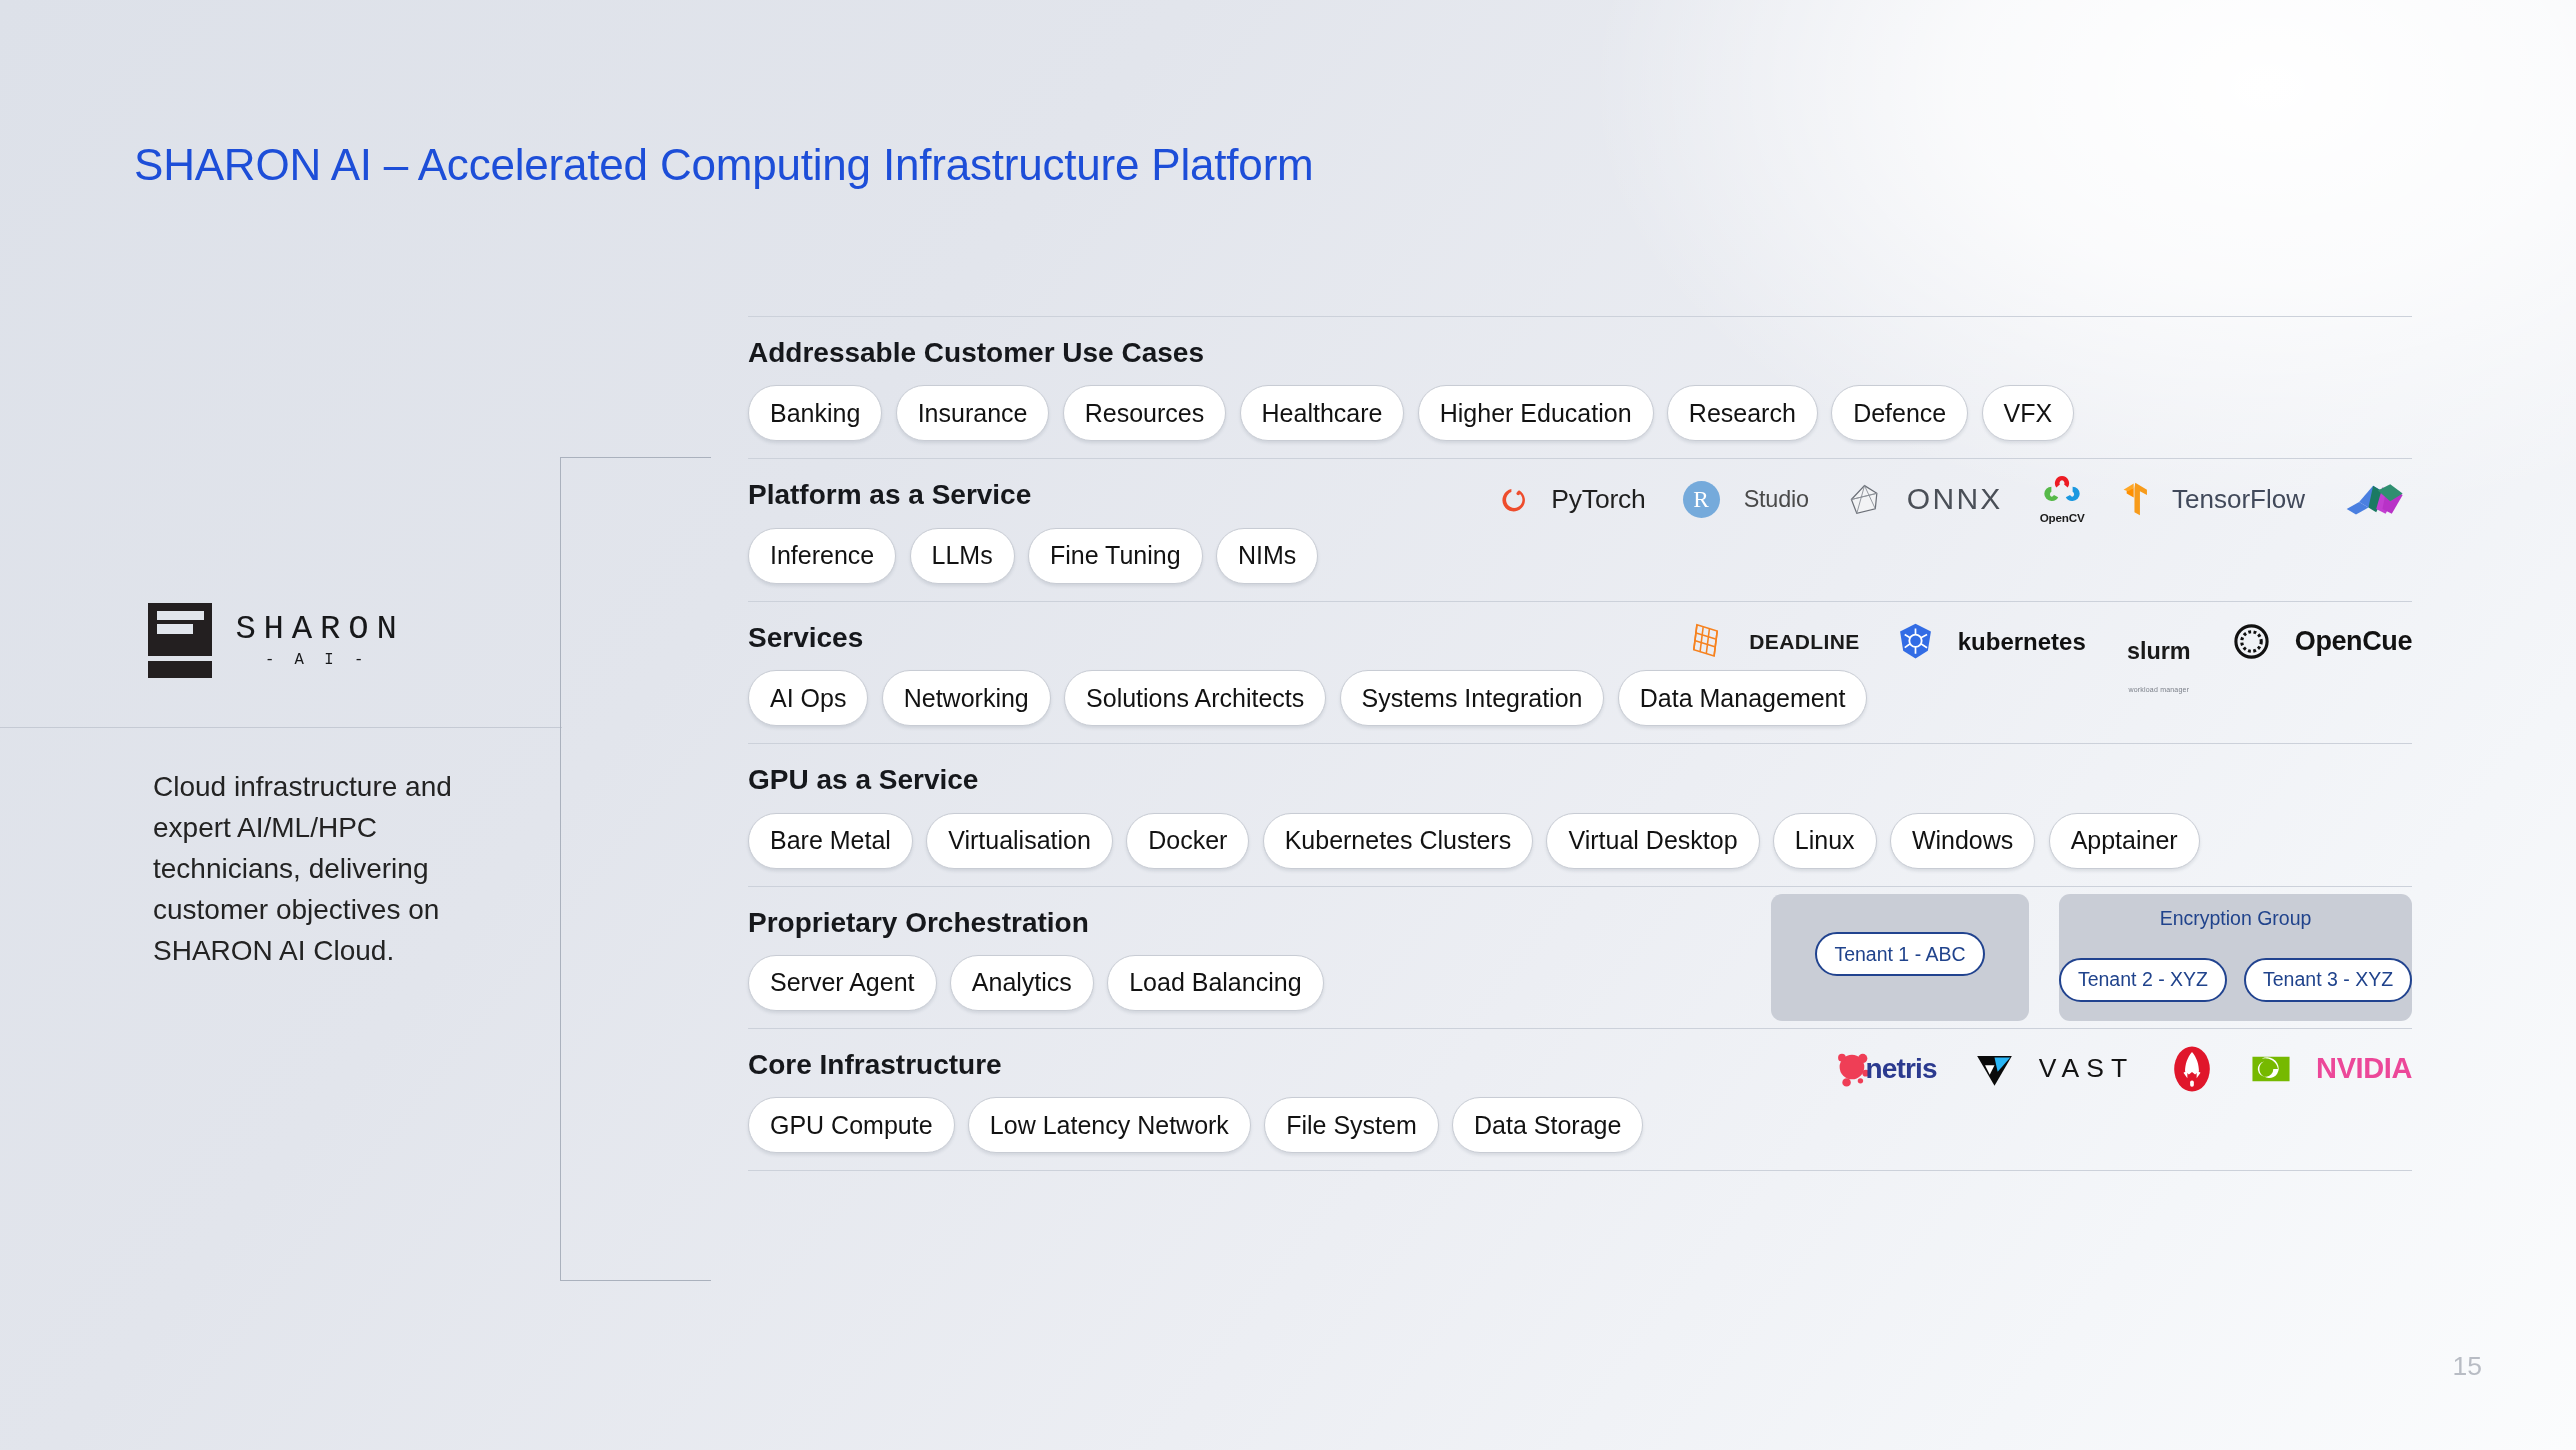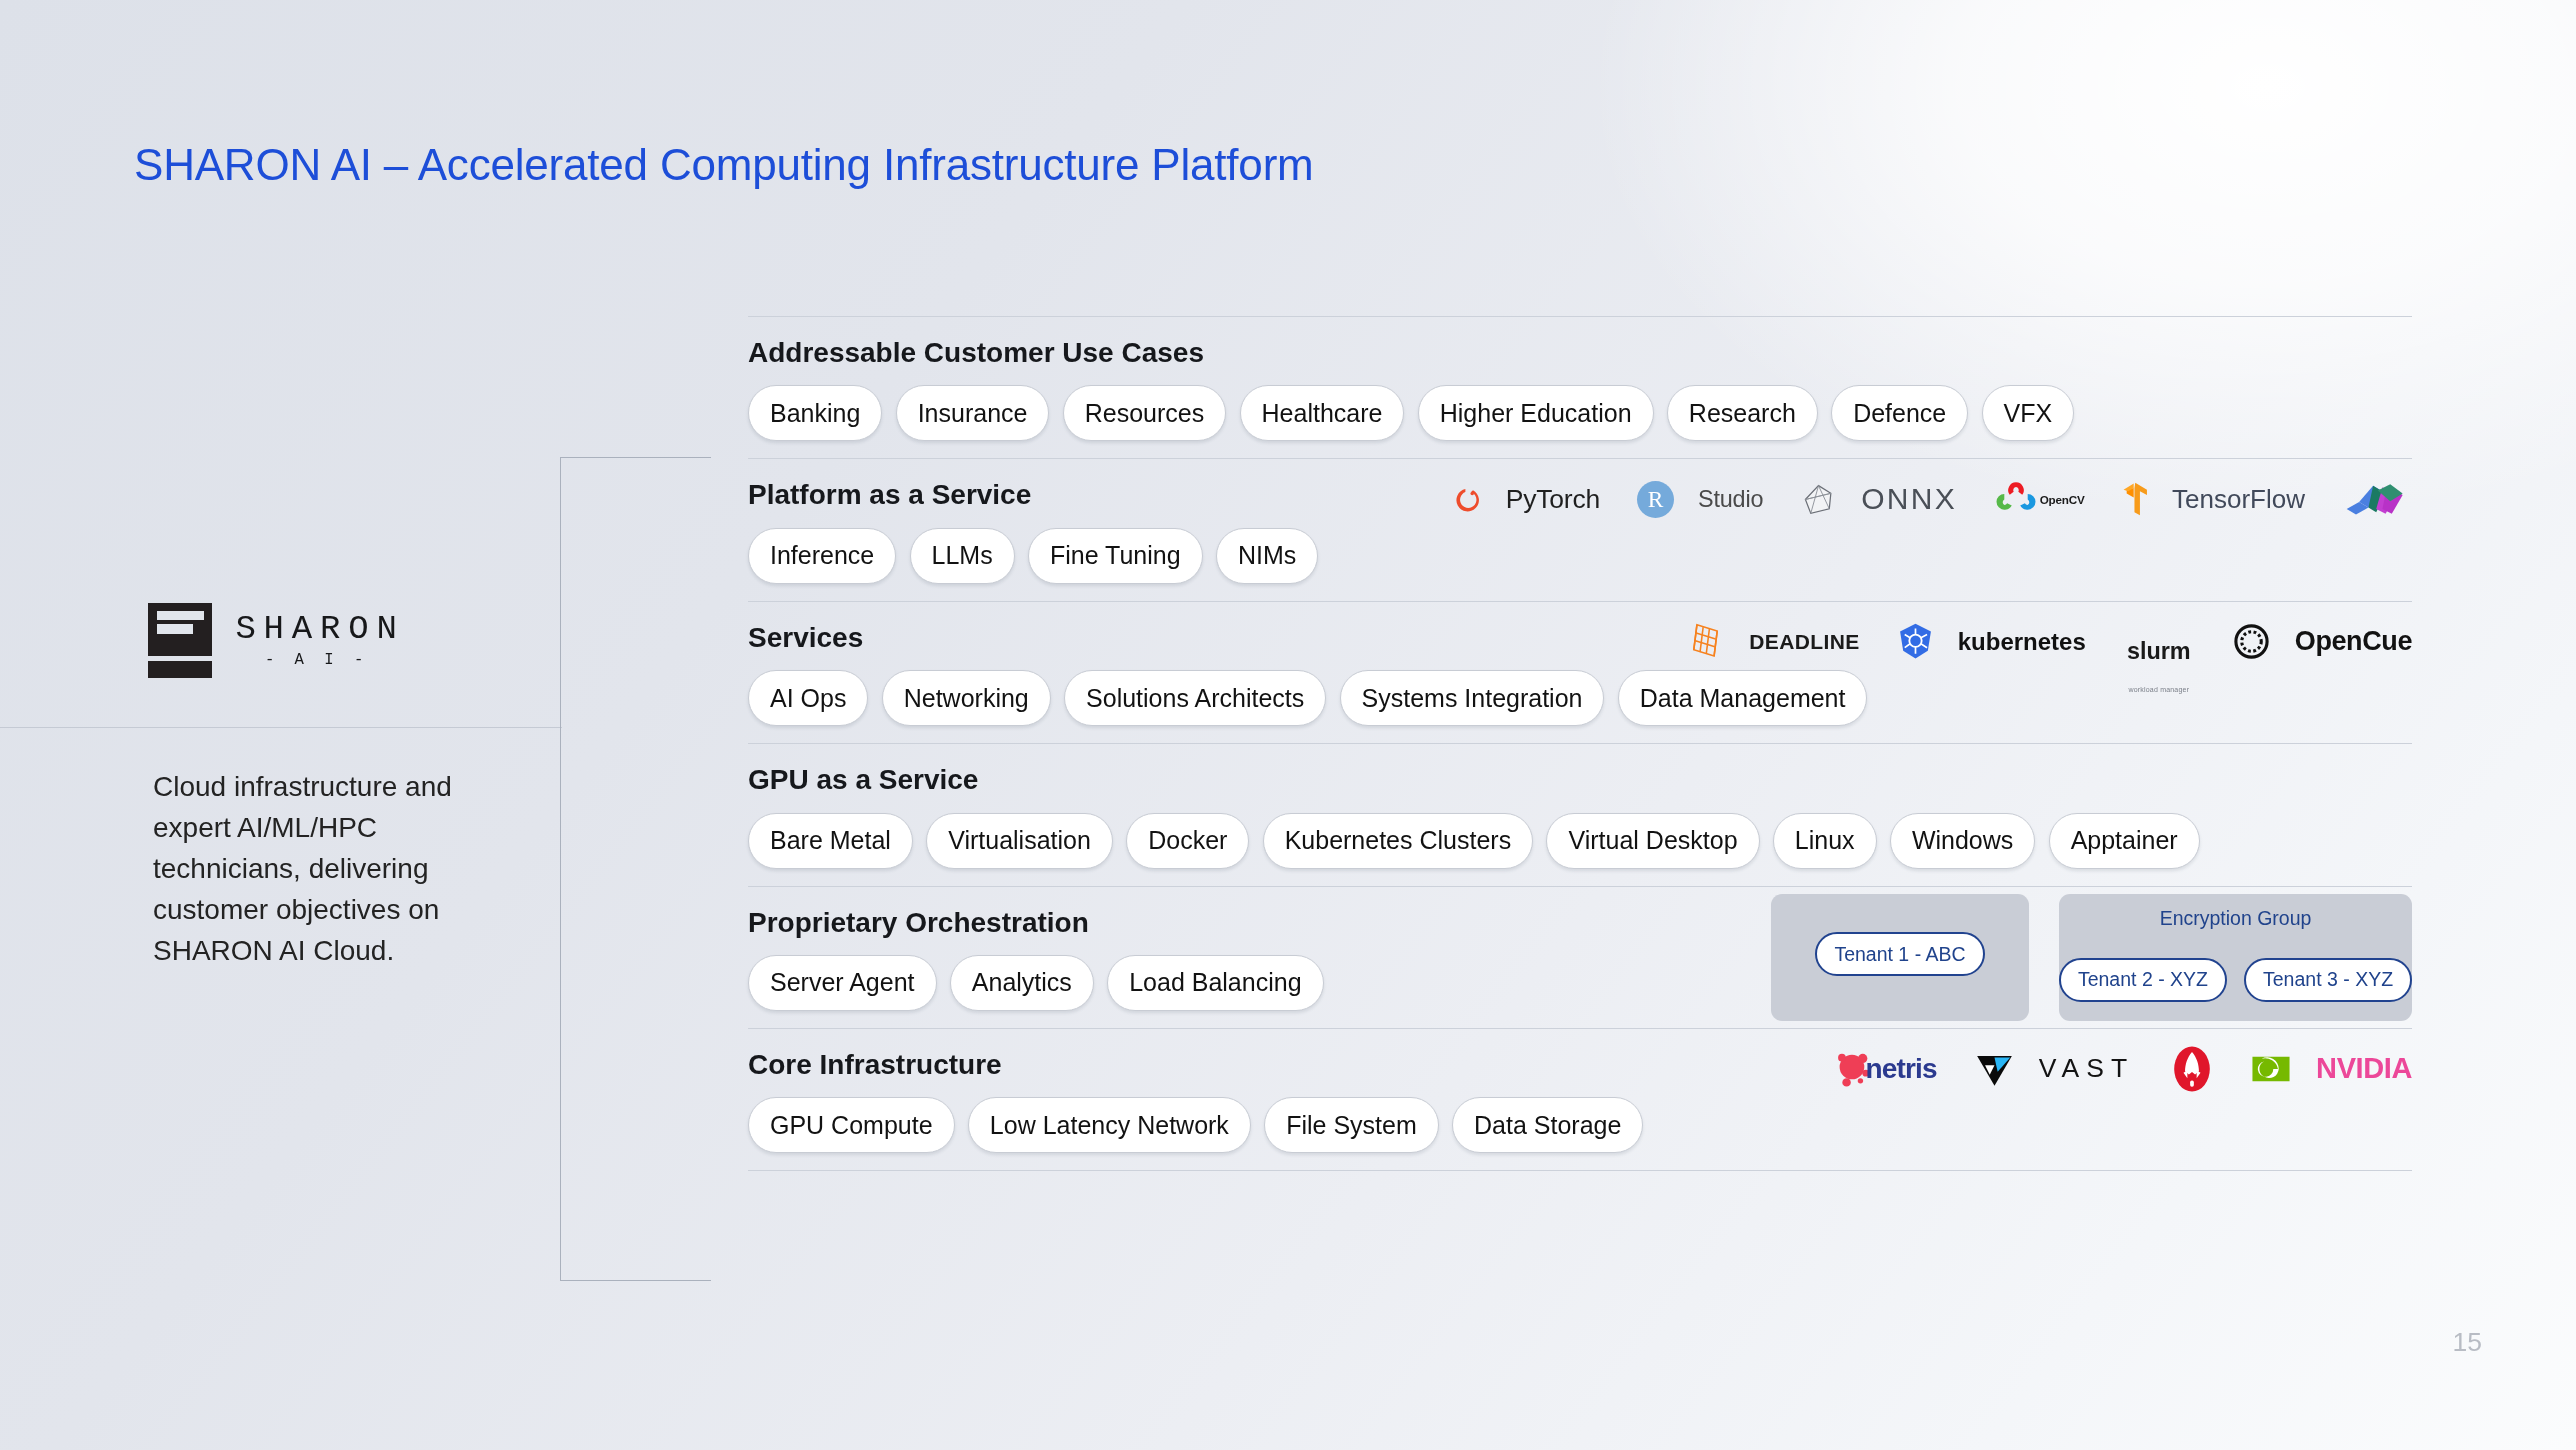--- a/index.html
+++ b/index.html
@@ -149,21 +149,21 @@
   .lg-pytorch-flame { width: 26.5px; height: 31px; }
   .lg-rstudio-circle {
     width: 37px; height: 37px; border-radius: 50%;
     background: #75aadb; color: #fff;
     font-size: 23.4px; font-weight: 400;
     display: flex; align-items: center; justify-content: center;
     font-family: "Liberation Serif", serif;
   }
   .logo-txt.thin { font-weight: 400; }
   .logo-txt.onnx { font-weight: 400; font-size: 30px; letter-spacing: 2.3px; color: #4a4f57; }
-  .opencv-wrap { display:flex; flex-direction:row; align-items:center; gap:1.6px;}
+  .opencv-wrap { display:flex; flex-direction:column; align-items:center; gap:1.6px;}
   .opencv-cap { font-size: 11.7px; font-weight: 700; color: #1b1b1b; letter-spacing: -0.2px;}
   .tf-txt { font-size: 26px; font-weight: 400; color: #41495a; }
   .deadline-txt { font-size: 21px; font-weight: 700; color: #1b1b1b; letter-spacing: 0.4px;}
   .k8s-txt { font-size: 24px; font-weight: 700; color: #111; }
   .slurm-wrap { display: flex; flex-direction: column; align-items: center; }
   .slurm-txt { font-size: 23.4px; font-weight: 700; color: #1a1a1a; line-height: 0.9; }
   .slurm-sub { font-size: 7px; color: #7a7f88; letter-spacing: 0.2px; }
   .opencue-txt { font-size: 27px; font-weight: 700; color: #121212; letter-spacing: -0.4px;}
   .netris-txt { font-size: 28px; font-weight: 700; color: #2b3a8f; letter-spacing: -0.8px; }
   .vast-txt { font-size: 26.5px; font-weight: 400; color: #131313; letter-spacing: 7px; }
@@ -197,21 +197,21 @@
     height: 44px;
     display: flex; align-items: center;
     font-size: 19.5px;
     color: #20438c;
     white-space: nowrap;
   }
 
   
   .page-num {
     position: absolute;
-    right: 94px; bottom: 92px;
+    right: 94px; bottom: 68px;
     font-size: 26.5px;
     color: #b8bcc4;
   }
 </style>
 </head>
 <body>
 
 <div class="slide-title">SHARON AI – Accelerated Computing Infrastructure Platform</div>
 
 <div class="left-panel">

